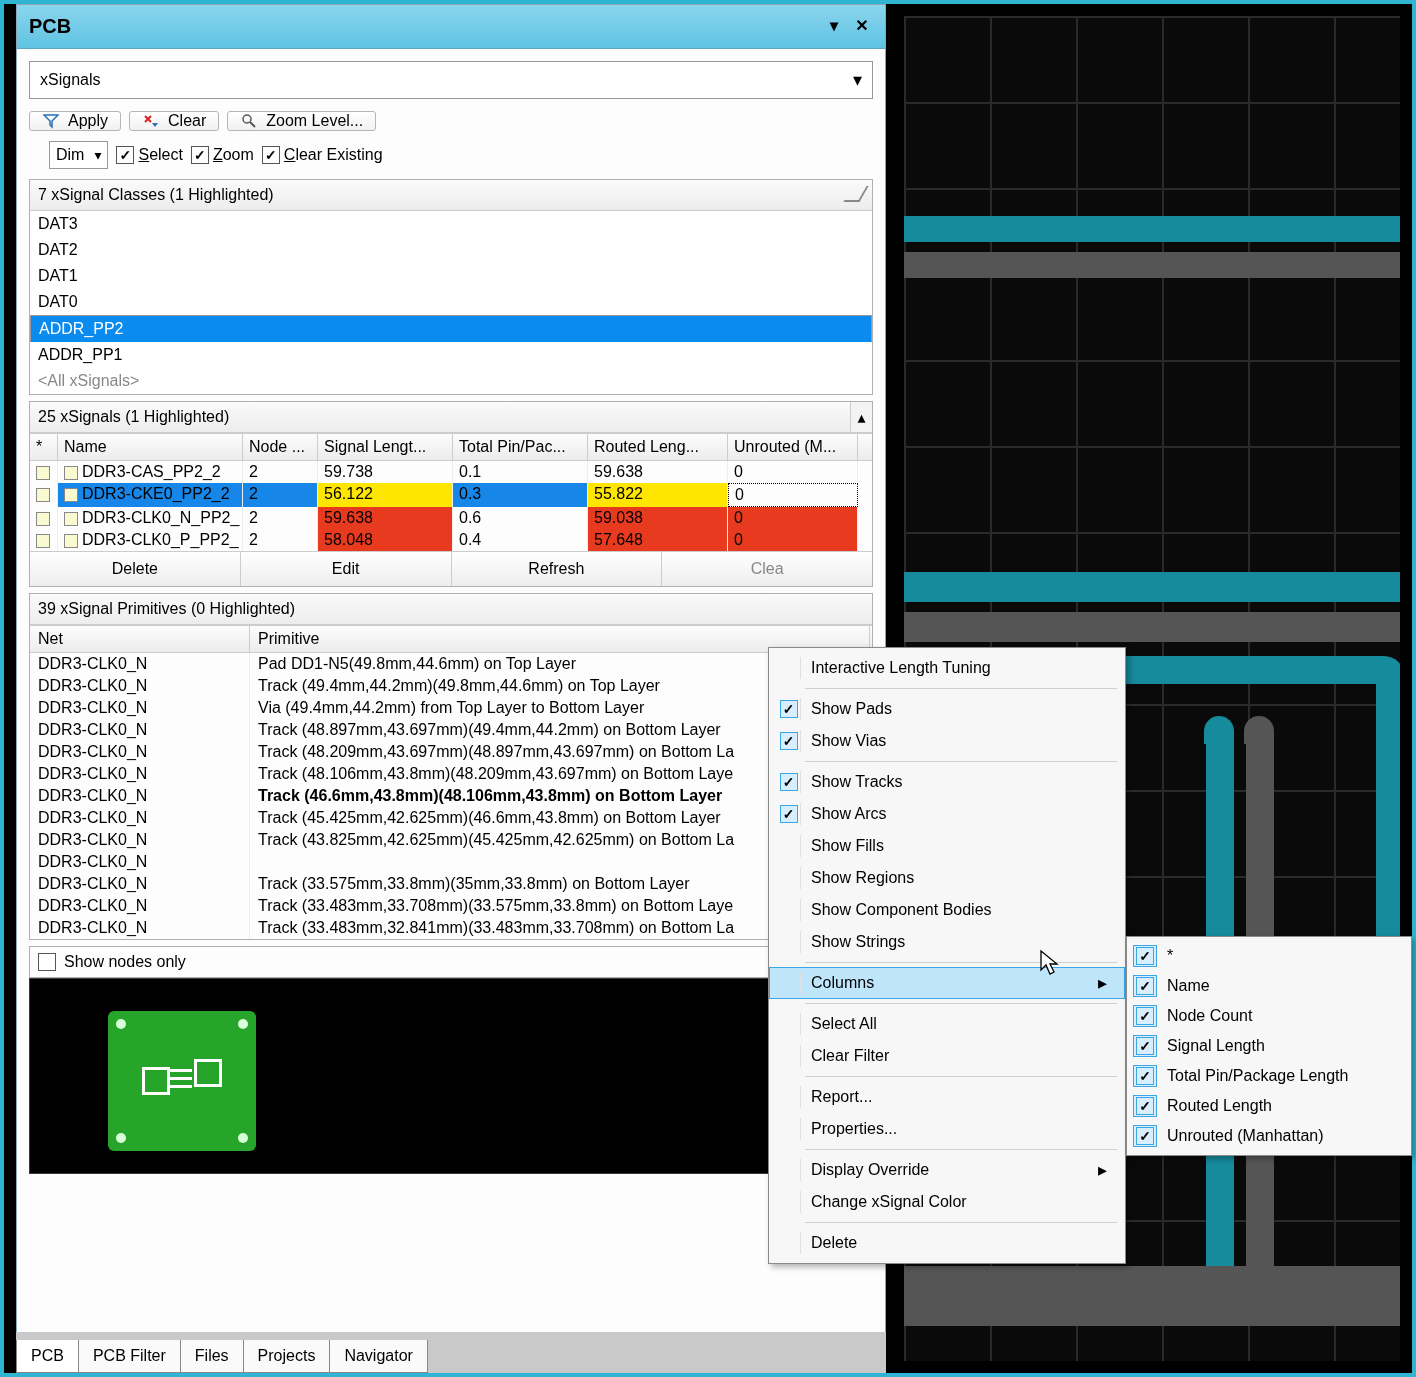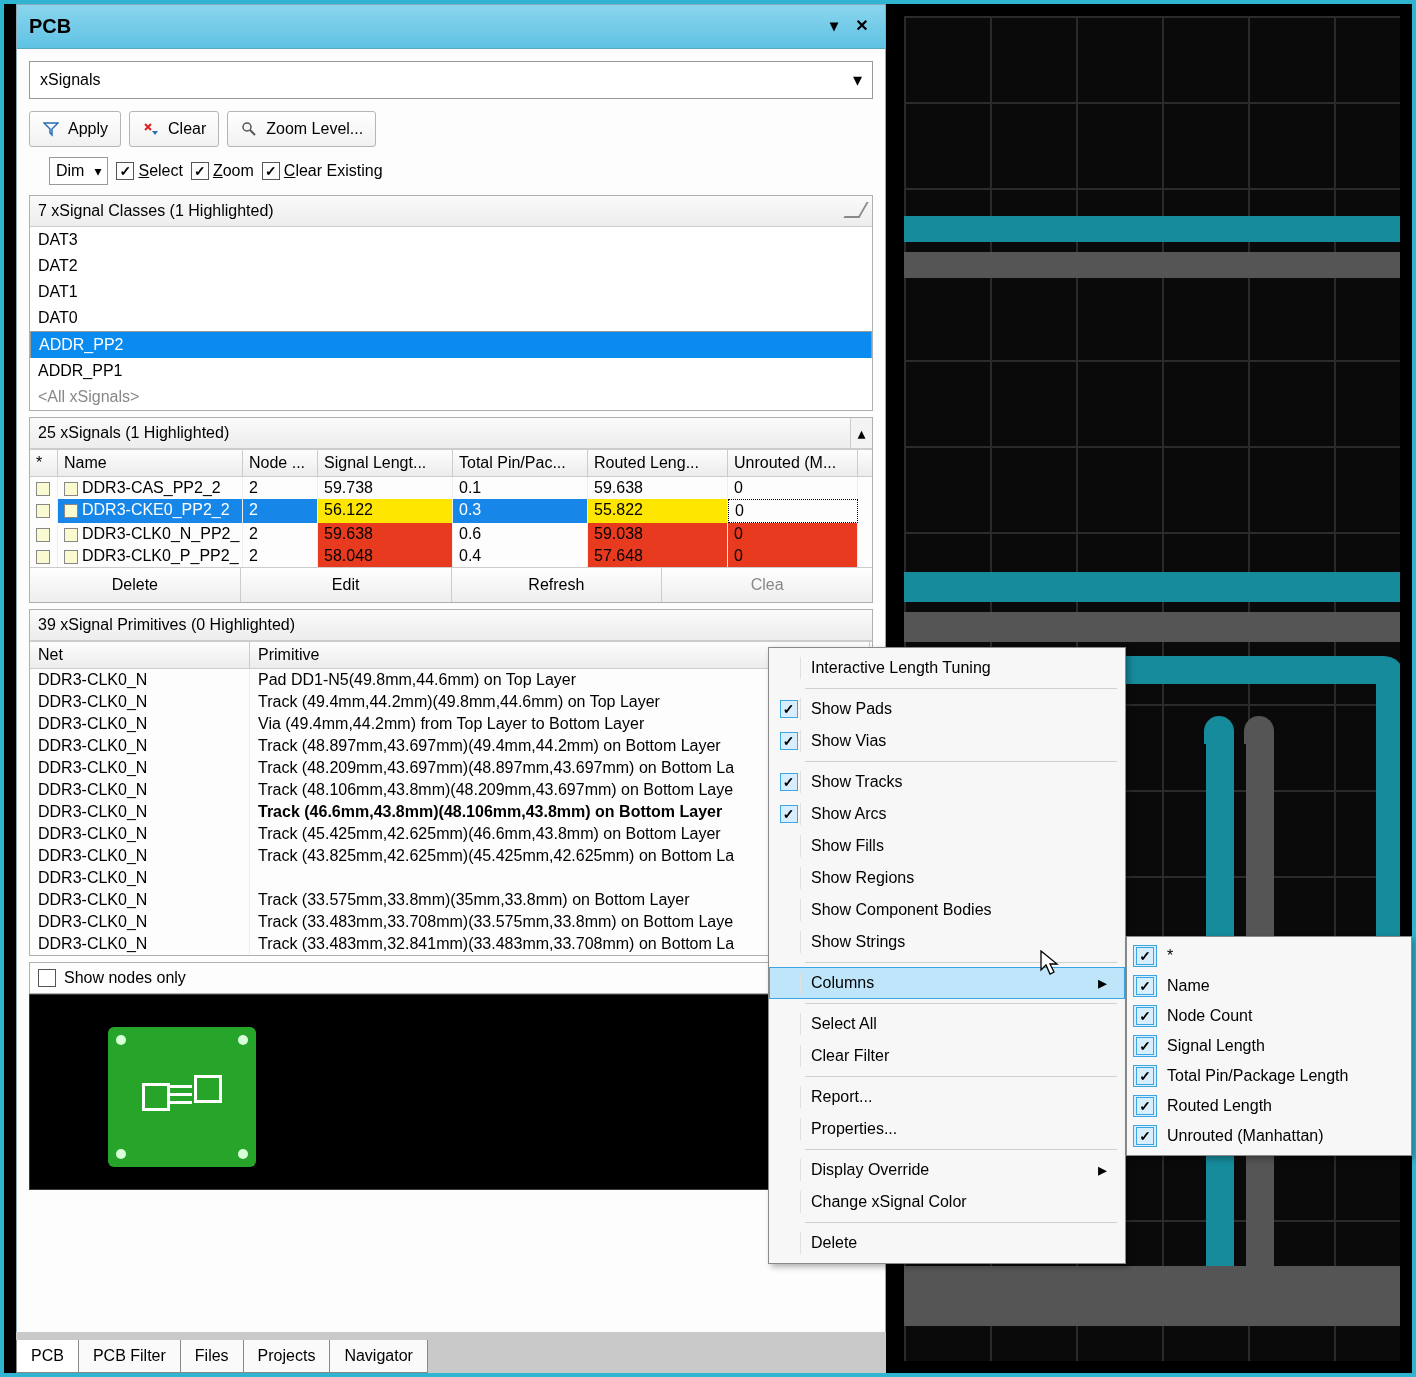--- a/index.html
+++ b/index.html
@@ -10,21 +10,21 @@
 .panel-title { background: linear-gradient(#8ad5ed,#5fc3e3); height: 44px; display:flex; align-items:center; padding:0 12px; border-bottom:1px solid #5aa8c2; }
 .panel-title span { font-weight: bold; font-size: 20px; }
 .panel-title .spacer { flex: 1; }
 .panel-title .ctl { width: 22px; height: 22px; margin-left: 6px; text-align: center; font-weight: bold; cursor: default; }
 .body { padding: 12px 12px 0 12px; }
 
 .combo { border: 1px solid #999; height: 38px; display: flex; align-items: center; padding: 0 10px; background: #fff; margin-bottom: 12px; }
 .combo .arrow { margin-left: auto; font-size: 18px; }
 
 .toolbar { display: flex; gap: 8px; margin-bottom: 10px; }
-.tbtn { border: 1px solid #b5b5b5; background: linear-gradient(#fff,#f1f1f1); padding: 8px 12px; display: flex; align-items: center; gap: 8px; border-radius: 3px; }
+.tbtn { border: 1px solid #b5b5b5; background: linear-gradient(#fff,#f1f1f1); padding: 0 12px; display: flex; align-items: center; gap: 8px; border-radius: 3px; }
 .tbtn .ico { width: 18px; height: 18px; display: inline-flex; align-items:center; justify-content:center; }
 
 .optrow { display: flex; align-items: center; gap: 8px; margin-bottom: 10px; margin-left: 20px; }
 .sel { border: 1px solid #999; padding: 4px 6px; display: flex; align-items: center; background: #fff; }
 .sel .arrow { margin-left: 10px; font-size: 14px; }
 .ck { display: flex; align-items: center; gap: 4px; }
 .ckbox { width: 18px; height: 18px; border: 1px solid #555; display:flex; align-items:center; justify-content:center; font-size:14px; font-weight:bold; color:#000; }
 
 .section { border: 1px solid #b0b0b0; margin-bottom: 6px; }
 .section-hdr { background: linear-gradient(#fafafa,#ededed); padding: 6px 8px; border-bottom: 1px solid #ccc; display:flex; }
@@ -37,21 +37,21 @@
 
 .grid-wrap { position: relative; }
 .scroll-hint { position:absolute; right:0; top:0; width:22px; height:30px; background:#f3f3f3; border-left:1px solid #ccc; display:flex; align-items:center; justify-content:center; }
 .gridhdr { display:flex; background: linear-gradient(#fdfdfd,#ececec); border-top:1px solid #ccc; border-bottom:1px solid #ccc; }
 .gcell { padding: 4px 6px; border-right: 1px solid #ccc; overflow:hidden; white-space:nowrap; }
 .gridrow { display:flex; }
 .gridrow .gcell { padding: 2px 6px; border-right:1px solid #eee; overflow:hidden; white-space:nowrap; }
 .colorbox { width:14px; height:14px; border:1px solid #888; display:inline-block; margin-right:4px; background:#fafad0; vertical-align:middle;}
 .hl-yellow { background: #ffe600; }
 .hl-red { background: #e83a1f; }
-.hl-blue { background: #1686e8; color:#ffffff; }
+.hl-blue { background: #1686e8; color:#000000; }
 
 .btnrow { display:flex; border-top:1px solid #ccc; }
 .bbtn { flex:1; text-align:center; padding:8px; background:linear-gradient(#fff,#eee); border-right:1px solid #ccc; }
 .bbtn:last-child { border-right:0; }
 .primhdr { display:flex; background:linear-gradient(#fdfdfd,#ececec); border-top:1px solid #ccc; border-bottom:1px solid #ccc; }
 .primrow { display:flex; }
 .primrow .pcell { padding:2px 8px; overflow:hidden; white-space:nowrap; border-right:1px solid #eee;}
 .pcell { padding:4px 8px; border-right:1px solid #ccc; }
 
 .shownodes { padding:6px 8px; display:flex; align-items:center; gap:8px; border:1px solid #b0b0b0; }

